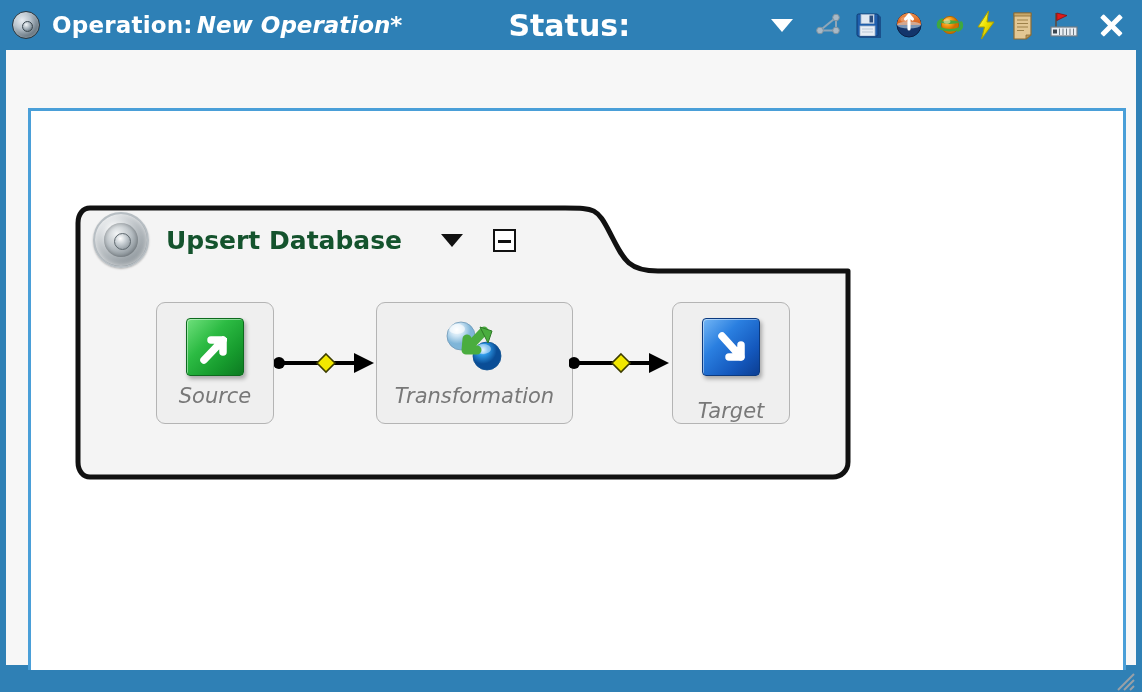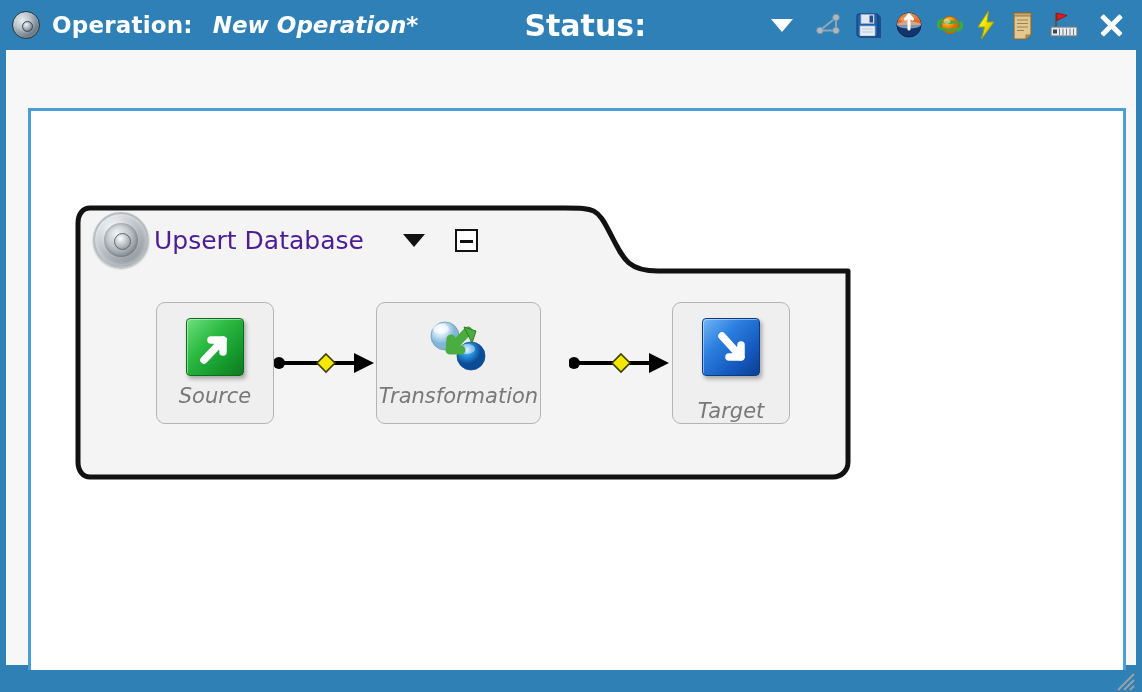--- a/index.html
+++ b/index.html
@@ -45,21 +45,21 @@
     font-weight: bold;
     letter-spacing: 0.2px;
     margin-left: 12px;
     white-space: nowrap;
   }
   .op-name {
     color: #ffffff;
     font-size: 23px;
     font-weight: bold;
     font-style: italic;
-    margin-left: 20px;
+    margin-left: 4px;
     white-space: nowrap;
   }
   .status-label {
     color: #ffffff;
     font-size: 30px;
     font-weight: bold;
     white-space: nowrap;
     margin-left: 106px;
   }
   .titlebar-right {
@@ -205,23 +205,23 @@
     position:absolute;
     left:50%; top:50%;
     width: 15px; height: 15px;
     margin: -7.5px 0 0 -7.5px;
     border-radius:50%;
     background: radial-gradient(circle at 36% 30%, #ffffff 0%, #c7ced3 40%, #79838a 100%);
     border: 1.5px solid #5e686e;
   }
   .block-title {
     font-size: 25px;
-    font-weight: normal;
-    color: #4c1d95;
-    margin-left: 5px;
+    font-weight: bold;
+    color: #14532d;
+    margin-left: 17px;
     white-space: nowrap;
   }
   .block-caret {
     width: 0; height: 0;
     border-left: 11px solid transparent;
     border-right: 11px solid transparent;
     border-top: 13px solid #111111;
     margin-left: 39px;
     cursor: pointer;
     flex: 0 0 auto;
@@ -257,21 +257,21 @@
     background: #efefef;
     border: 1.5px solid #b4b4b4;
     border-radius: 9px;
     box-sizing: border-box;
     display: flex;
     flex-direction: column;
     align-items: center;
     justify-content: flex-start;
     cursor: pointer;
   }
-  .node.wide { width: 165px; }
+  .node.wide { width: 197px; }
   .node-icon-wrap {
     margin-top: 13px;
     height: 62px;
     display:flex; align-items:center; justify-content:center;
   }
   .node-label {
     font-size: 21px;
     font-style: italic;
     color: #787878;
     margin-top: 6px;

